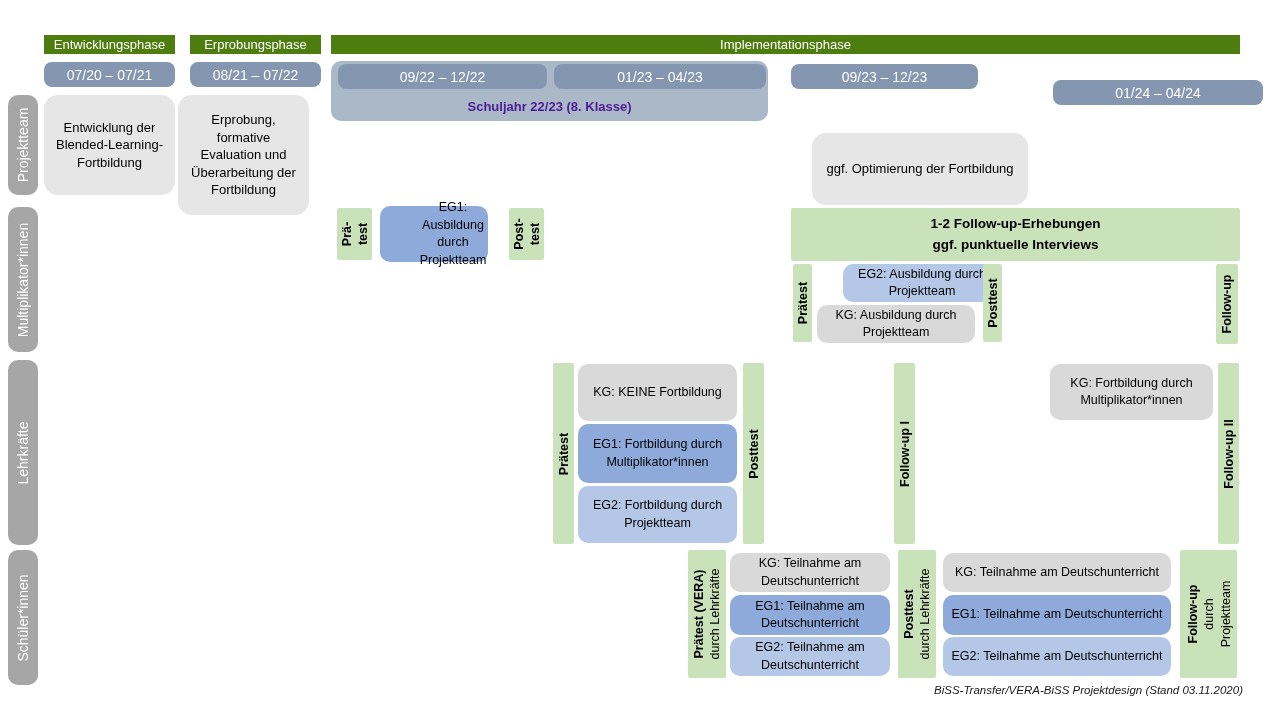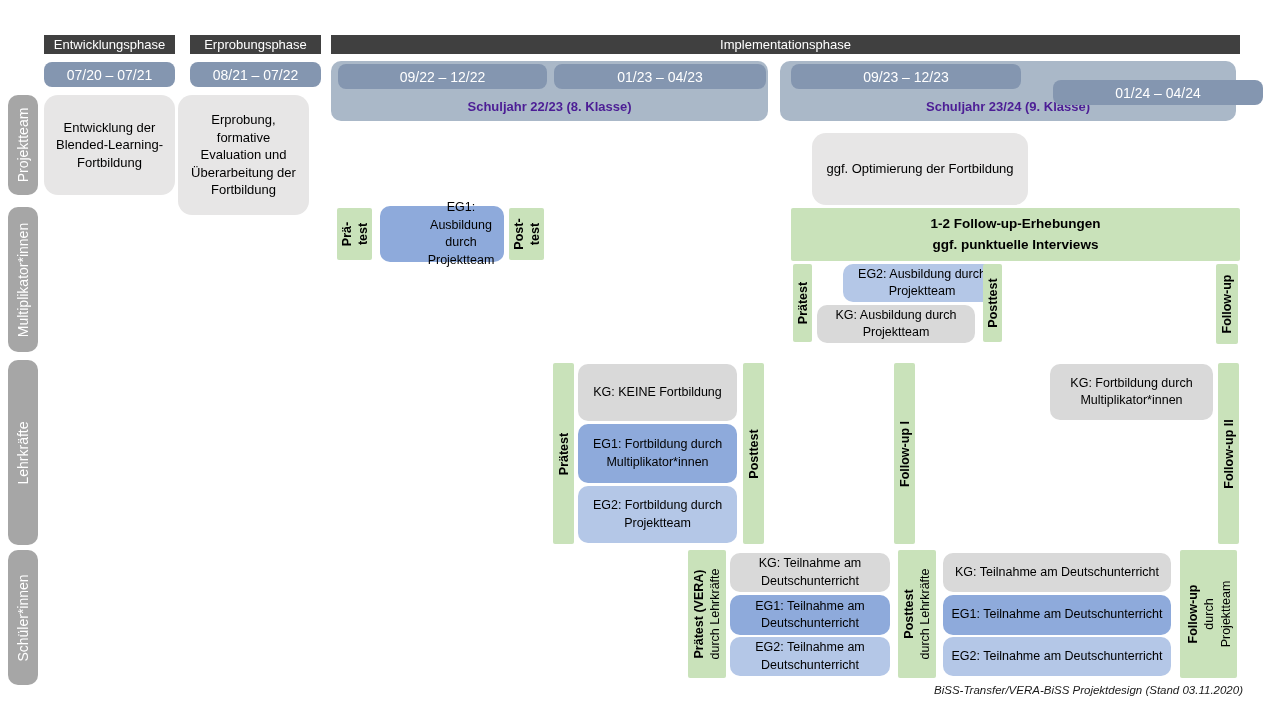--- a/index.html
+++ b/index.html
@@ -1,19 +1,19 @@
 <!DOCTYPE html>
 <html><head>
 <meta charset="utf-8">
 <style>
   html,body{margin:0;padding:0;background:#fff;}
   #canvas{position:relative;width:1280px;height:720px;background:#ffffff;
     font-family:"Liberation Sans",sans-serif;color:#000;overflow:hidden;}
   .abs{position:absolute;box-sizing:border-box;}
-  .phase-bar{background:#404040;color:#fff;font-size:13px;
+  .phase-bar{background:#4d7c0f;color:#fff;font-size:13px;
     display:flex;align-items:center;justify-content:center;}
   .date-bar{background:#8496b0;color:#fff;font-size:14px;border-radius:8px;
     display:flex;align-items:center;justify-content:center;}
   .sj-container{background:#aab8c8;border-radius:10px;}
   .sj-label{position:absolute;left:0;right:0;bottom:7px;color:#4c1d95;
     font-weight:bold;font-size:13px;text-align:center;}
   .row-label{background:#a6a6a6;border-radius:10px;color:#fff;}
   .row-label .vtext{font-weight:normal;font-size:14px;}
   .gray-box{background:#e7e6e6;border-radius:14px;font-size:13px;line-height:1.35;
     display:flex;align-items:center;justify-content:center;text-align:center;padding:4px 8px;}
@@ -43,24 +43,21 @@
 
   <div class="abs date-bar" style="left:44px;top:62px;width:131px;height:25px;">07/20 – 07/21</div>
   <div class="abs date-bar" style="left:190px;top:62px;width:131px;height:25px;">08/21 – 07/22</div>
 
   <div class="abs sj-container" style="left:331px;top:61px;width:437px;height:60px;">
     <div class="sj-label">Schuljahr 22/23 (8. Klasse)</div>
   </div>
   <div class="abs date-bar" style="left:338px;top:64px;width:209px;height:25px;">09/22 – 12/22</div>
   <div class="abs date-bar" style="left:554px;top:64px;width:212px;height:25px;">01/23 – 04/23</div>
 
-  <div class="abs sj-container" style="left:780px;top:61px;width:456px;height:60px;">
-    <div class="sj-label">Schuljahr 23/24 (9. Klasse)</div>
-  </div>
-  <div class="abs date-bar" style="left:791px;top:64px;width:230px;height:25px;">09/23 – 12/23</div>
+  <div class="abs date-bar" style="left:791px;top:64px;width:187px;height:25px;">09/23 – 12/23</div>
   <div class="abs date-bar" style="left:1010px;top:80px;width:210px;height:25px;margin-left:43px;">01/24 – 04/24</div>
 
   <div class="abs row-label" style="left:8px;top:95px;width:30px;height:100px;">
     <span class="vtext">Projektteam</span>
   </div>
   <div class="abs row-label" style="left:8px;top:207px;width:30px;height:145px;">
     <span class="vtext">Multiplikator*innen</span>
   </div>
   <div class="abs row-label" style="left:8px;top:360px;width:30px;height:185px;">
     <span class="vtext">Lehrkräfte</span>
@@ -72,21 +69,21 @@
   <div class="abs gray-box" style="left:44px;top:95px;width:131px;height:100px;">Entwicklung der Blended-Learning-Fortbildung</div>
   <div class="abs gray-box" style="left:178px;top:95px;width:131px;height:120px;">Erprobung, formative Evaluation und Überarbeitung der Fortbildung</div>
   <div class="abs gray-box" style="left:812px;top:133px;width:216px;height:72px;text-align:right;">ggf. Optimierung der Fortbildung</div>
 
   <div class="abs green" style="left:337px;top:208px;width:35px;height:52px;">
     <span class="vtext">
       <span style="display:block">Prä-</span>
       <span style="display:block">test</span>
     </span>
   </div>
-  <div class="abs ebox eg1" style="left:380px;top:206px;width:124px;height:56px;padding-left:44px;">EG1: Ausbildung durch Projektteam</div>
+  <div class="abs ebox eg1" style="left:380px;top:206px;width:108px;height:56px;padding-left:44px;">EG1: Ausbildung durch Projektteam</div>
   <div class="abs green" style="left:509px;top:208px;width:35px;height:52px;">
     <span class="vtext">
       <span style="display:block">Post-</span>
       <span style="display:block">test</span>
     </span>
   </div>
   <div class="abs big-green" style="left:791px;top:208px;width:449px;height:53px;">
     <span>1-2 Follow-up-Erhebungen</span>
     <span>ggf. punktuelle Interviews</span>
   </div>

